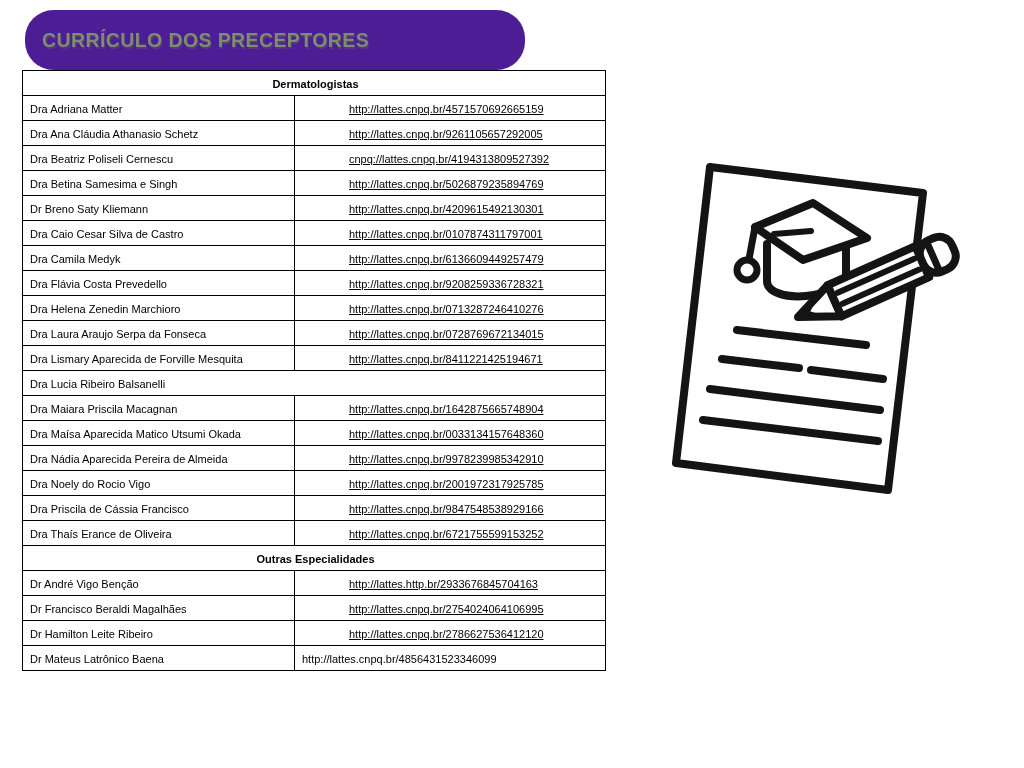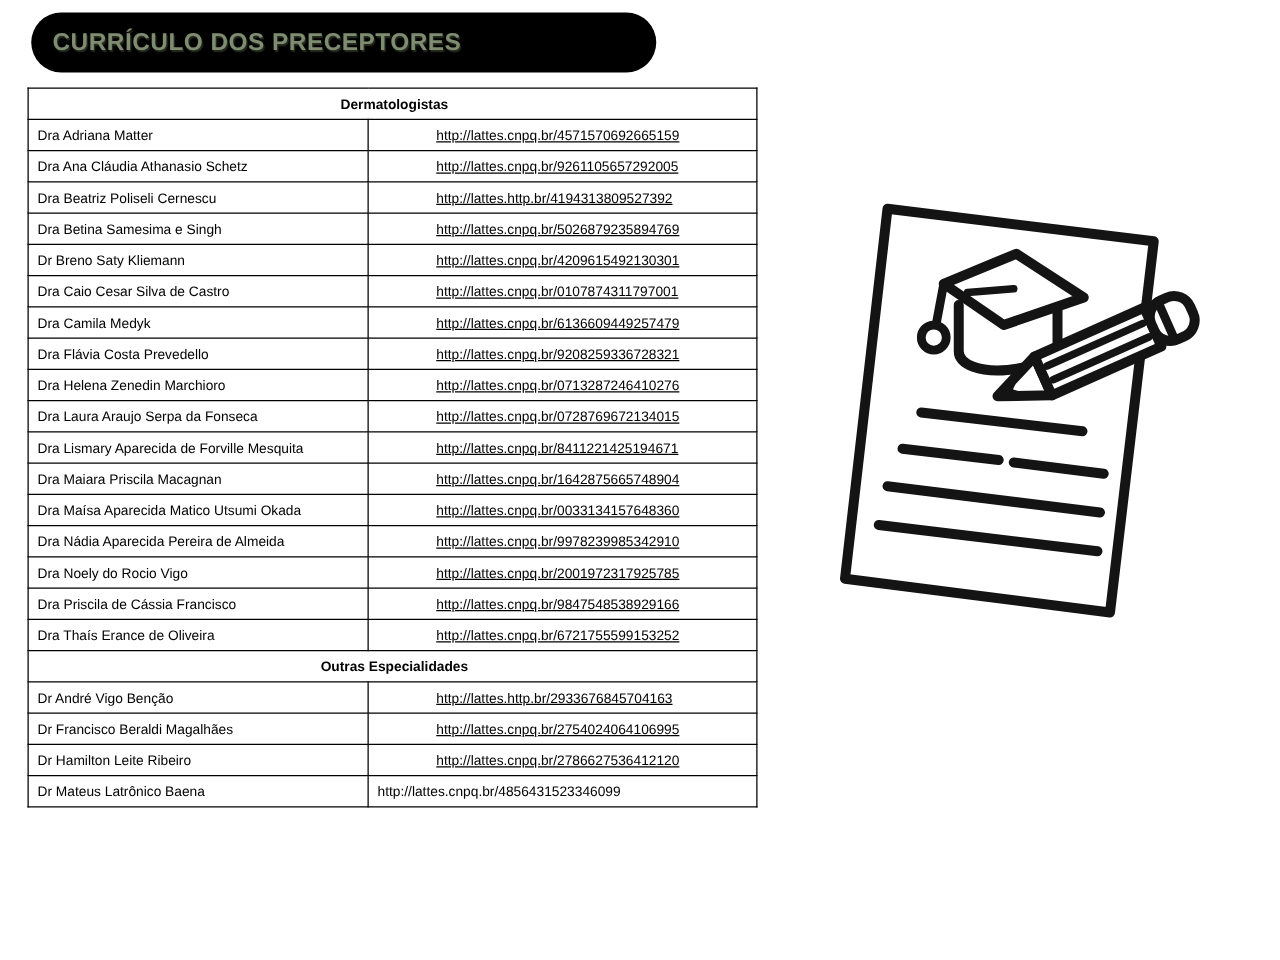--- a/index.html
+++ b/index.html
@@ -6,22 +6,22 @@
   html, body { width: 1024px; height: 768px; }
   body {
     position: relative;
     background: #ffffff;
     font-family: "Liberation Sans", sans-serif;
     overflow: hidden;
   }
   .title-pill {
     position: absolute;
     left: 25px; top: 10px;
-    width: 500px; height: 48px;
-    background: #000000;
+    width: 500px; height: 60px;
+    background: #4c1d95;
     border-radius: 28.5px;
     display: flex;
     align-items: center;
     padding-left: 17px;
   }
   .title-pill h1 {
     font-size: 19.5px;
     font-weight: bold;
     letter-spacing: 0.4px;
     color: #7e8c70;
@@ -76,21 +76,21 @@
       <tr>
         <td class="name-cell">Dra Adriana Matter</td>
         <td class="url-cell"><a href="#" class="lattes-link">http://lattes.cnpq.br/4571570692665159</a></td>
       </tr>
       <tr>
         <td class="name-cell">Dra Ana Cláudia Athanasio Schetz</td>
         <td class="url-cell"><a href="#" class="lattes-link">http://lattes.cnpq.br/9261105657292005</a></td>
       </tr>
       <tr>
         <td class="name-cell">Dra Beatriz Poliseli Cernescu</td>
-        <td class="url-cell"><a href="#" class="lattes-link">http://lattes.http.br/4194313809527392</a></td>
+        <td class="url-cell"><a href="#" class="lattes-link">cnpq://lattes.cnpq.br/4194313809527392</a></td>
       </tr>
       <tr>
         <td class="name-cell">Dra Betina Samesima e Singh</td>
         <td class="url-cell"><a href="#" class="lattes-link">http://lattes.cnpq.br/5026879235894769</a></td>
       </tr>
       <tr>
         <td class="name-cell">Dr Breno Saty Kliemann</td>
         <td class="url-cell"><a href="#" class="lattes-link">http://lattes.cnpq.br/4209615492130301</a></td>
       </tr>
       <tr>
@@ -109,20 +109,23 @@
         <td class="name-cell">Dra Helena Zenedin Marchioro</td>
         <td class="url-cell"><a href="#" class="lattes-link">http://lattes.cnpq.br/0713287246410276</a></td>
       </tr>
       <tr>
         <td class="name-cell">Dra Laura Araujo Serpa da Fonseca</td>
         <td class="url-cell"><a href="#" class="lattes-link">http://lattes.cnpq.br/0728769672134015</a></td>
       </tr>
       <tr>
         <td class="name-cell">Dra Lismary Aparecida de Forville Mesquita</td>
         <td class="url-cell"><a href="#" class="lattes-link">http://lattes.cnpq.br/8411221425194671</a></td>
+      </tr>
+      <tr>
+        <td class="name-cell" colspan="2">Dra Lucia Ribeiro Balsanelli</td>
       </tr>
       <tr>
         <td class="name-cell">Dra Maiara Priscila Macagnan</td>
         <td class="url-cell"><a href="#" class="lattes-link">http://lattes.cnpq.br/1642875665748904</a></td>
       </tr>
       <tr>
         <td class="name-cell">Dra Maísa Aparecida Matico Utsumi Okada</td>
         <td class="url-cell"><a href="#" class="lattes-link">http://lattes.cnpq.br/0033134157648360</a></td>
       </tr>
       <tr>

